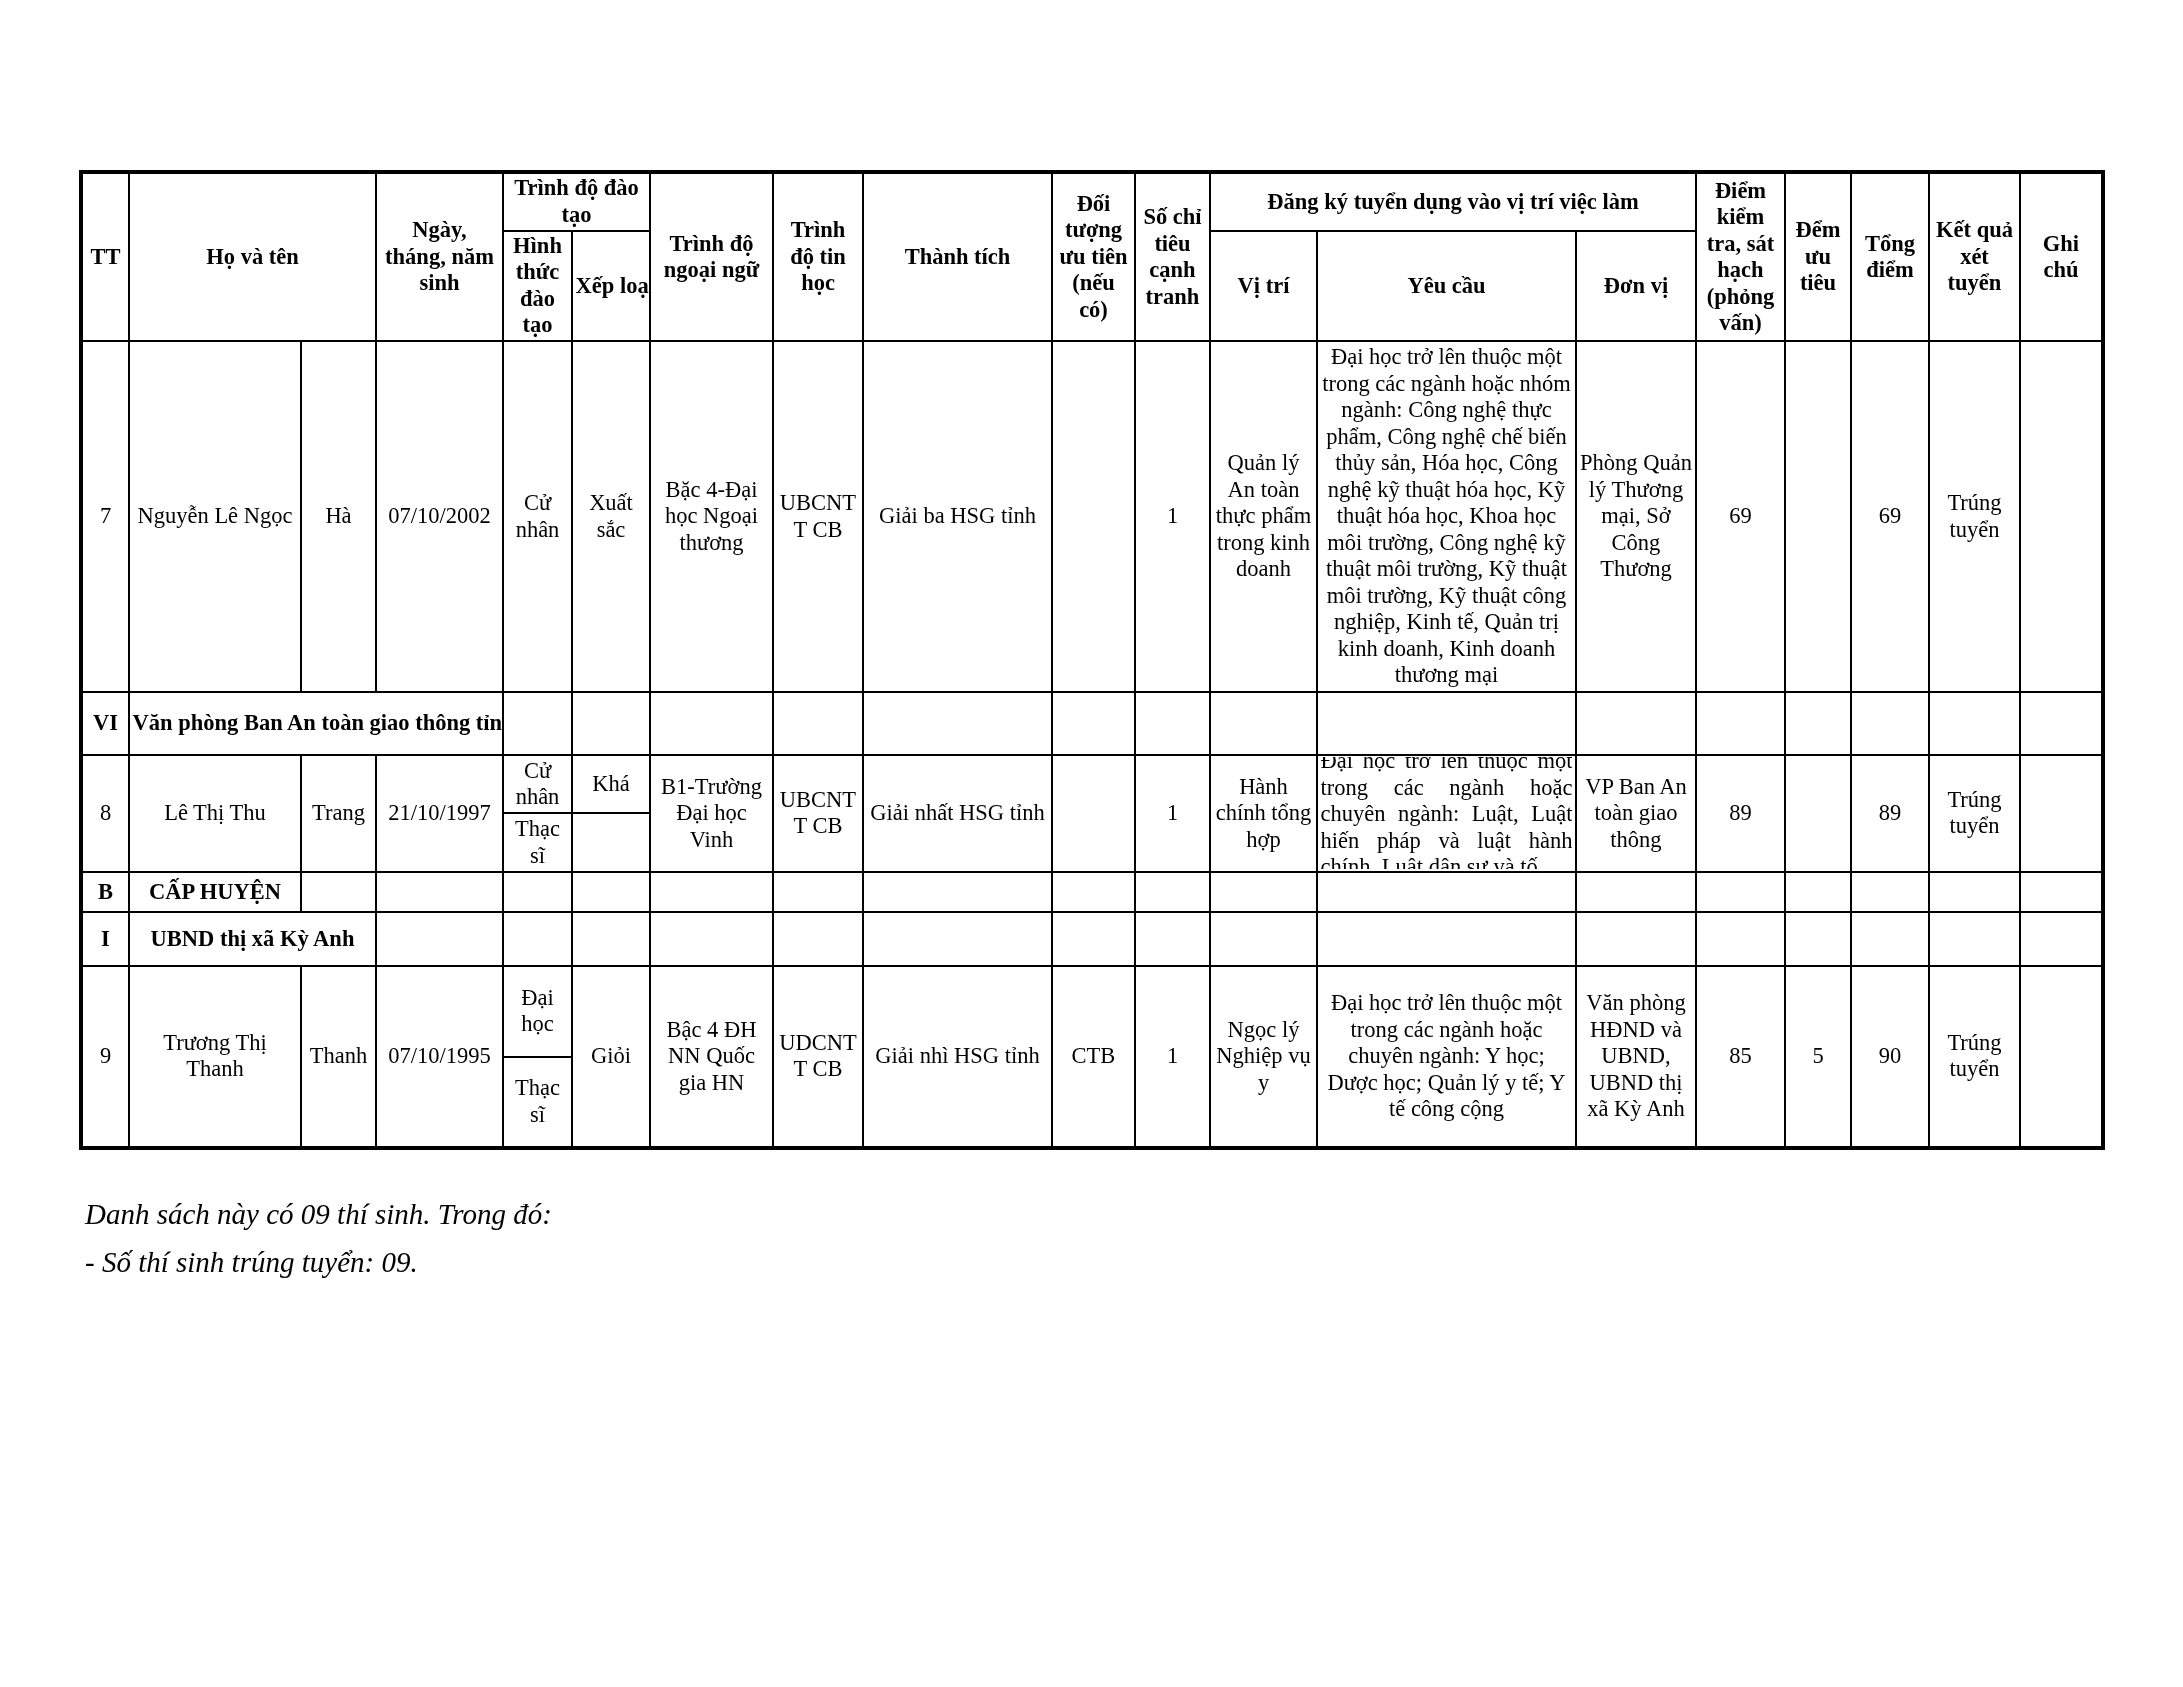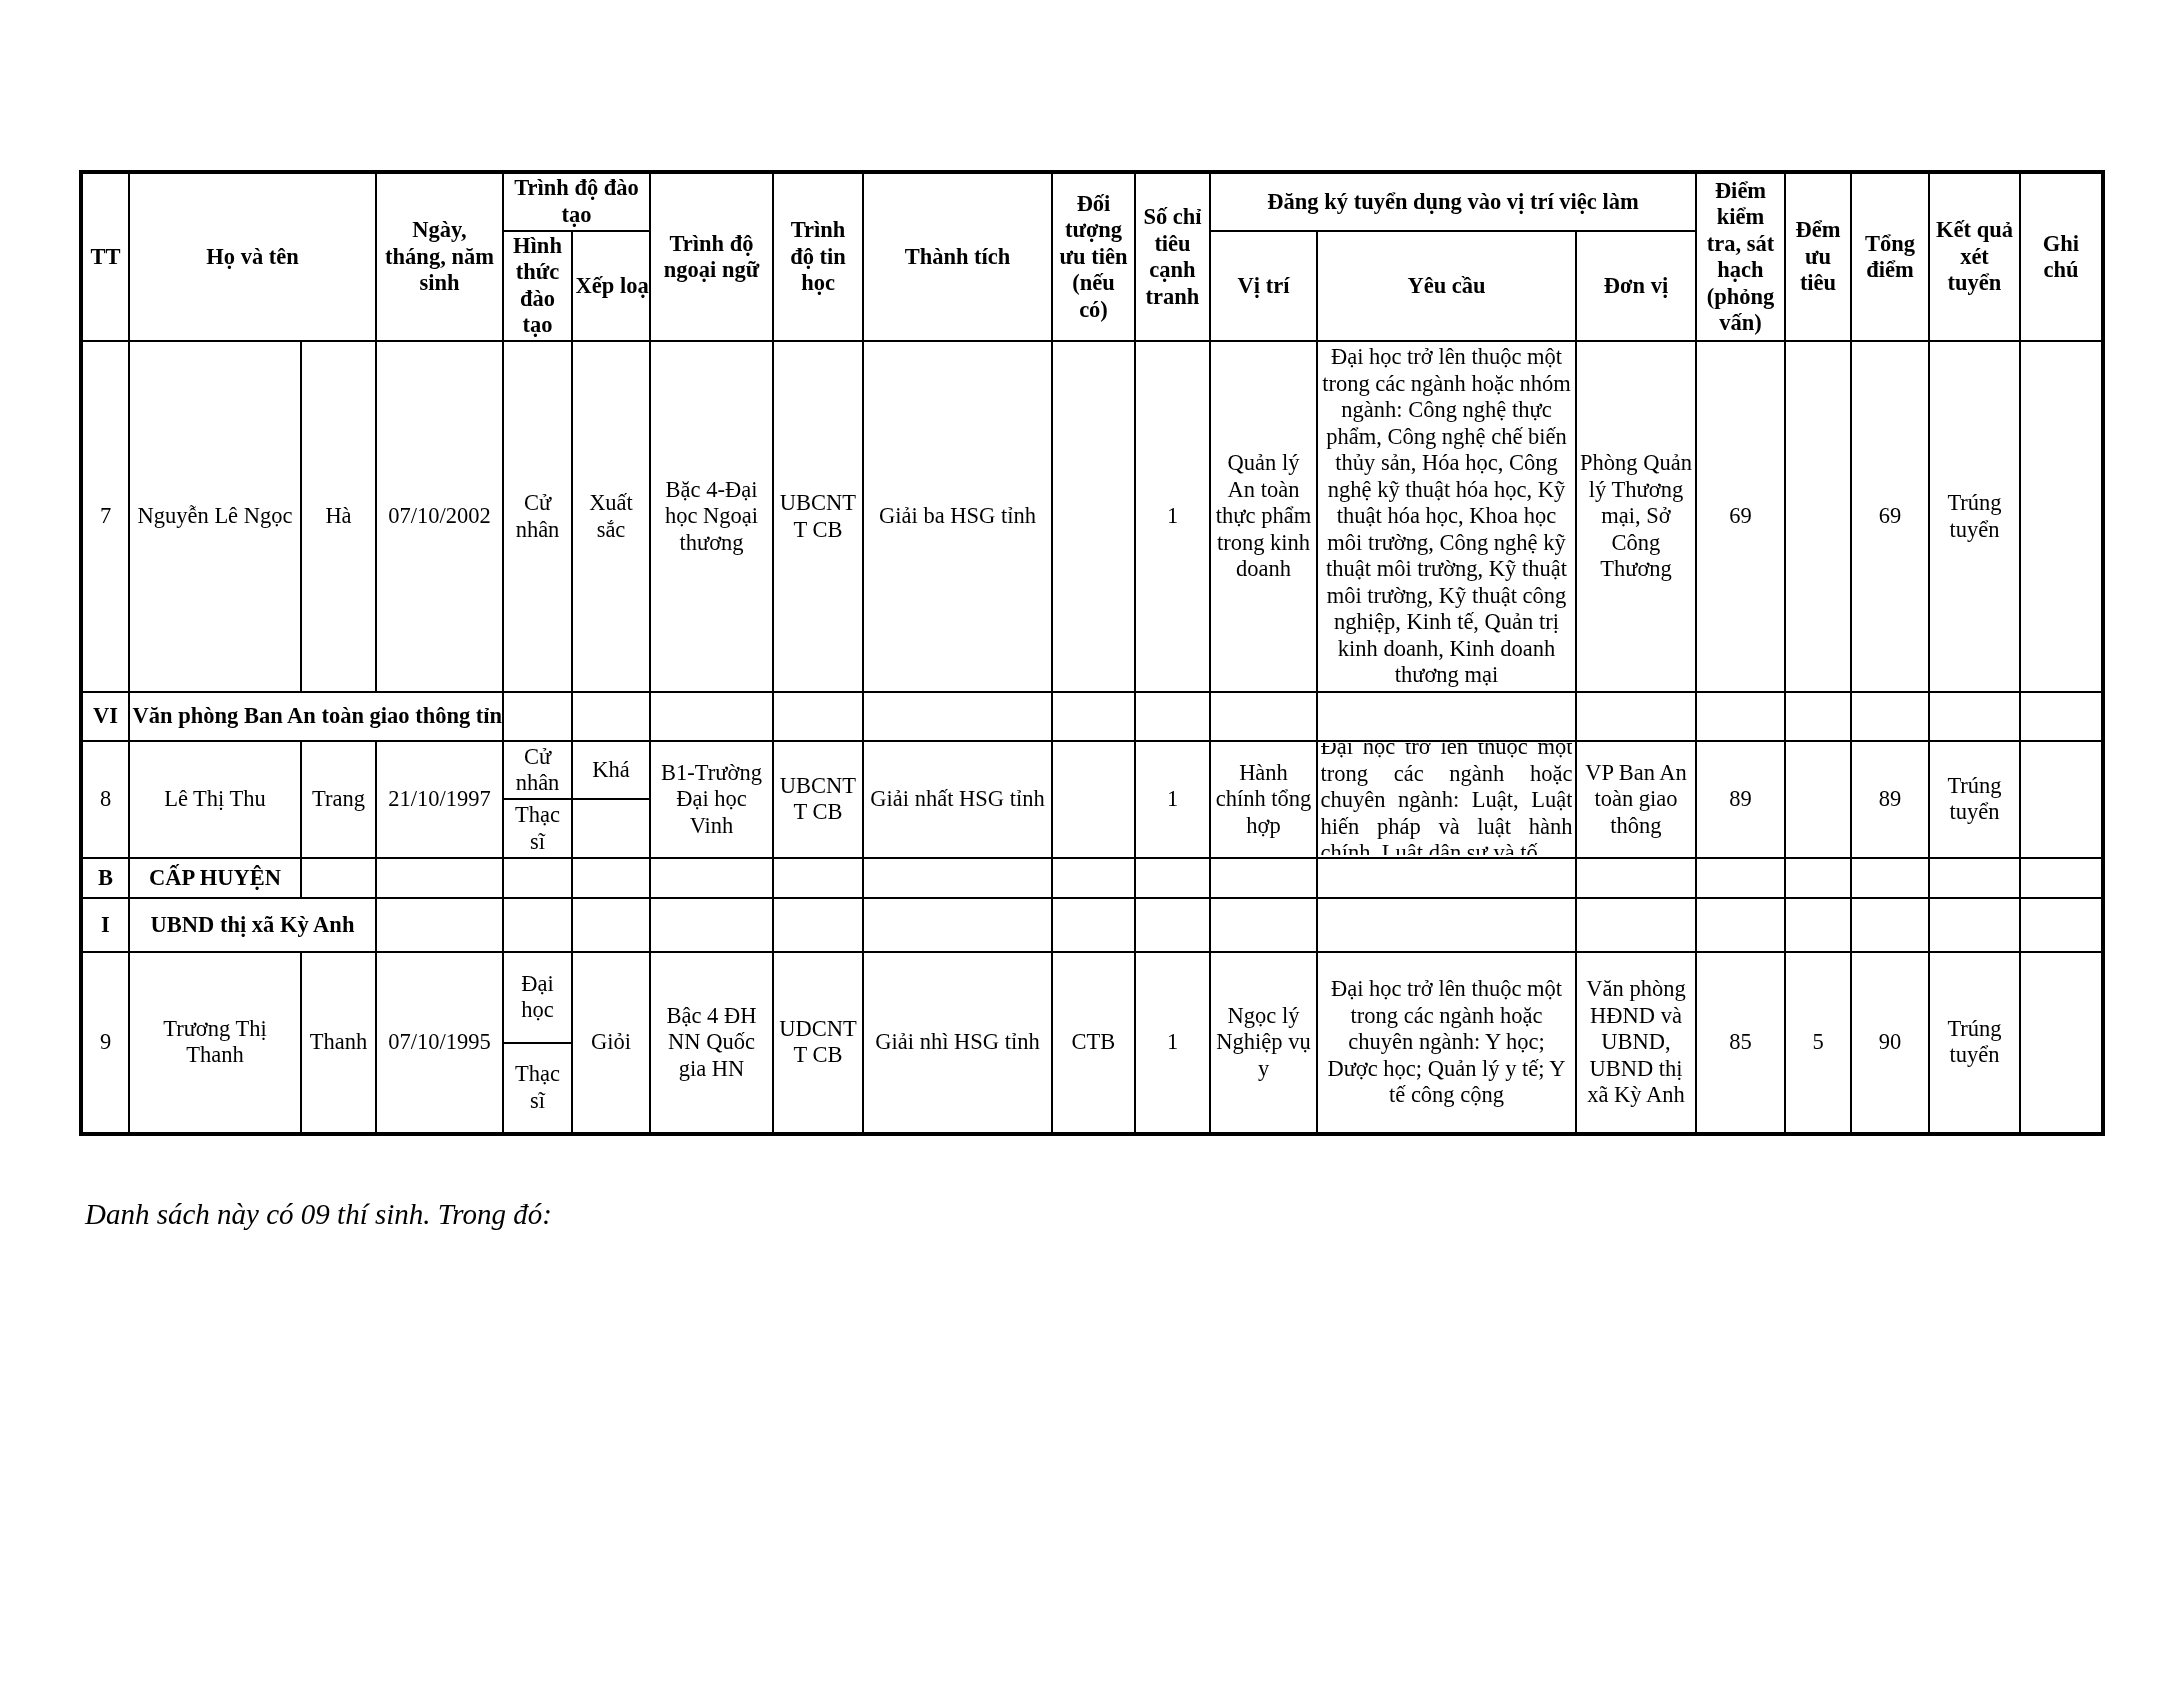--- a/index.html
+++ b/index.html
@@ -91,21 +91,21 @@
       <td class="bb vt">Quản lý An toàn thực phẩm trong kinh doanh</td>
       <td class="bb jy">Đại học trở lên thuộc một trong các ngành hoặc nhóm ngành: Công nghệ thực phẩm, Công nghệ chế biến thủy sản, Hóa học, Công nghệ kỹ thuật hóa học, Kỹ thuật hóa học, Khoa học môi trường, Công nghệ kỹ thuật môi trường, Kỹ thuật môi trường, Kỹ thuật công nghiệp, Kinh tế, Quản trị kinh doanh, Kinh doanh thương mại</td>
       <td class="bb">Phòng Quản lý Thương mại, Sở Công Thương</td>
       <td class="bb">69</td>
       <td class="bb"></td>
       <td class="bb">69</td>
       <td class="bb">Trúng tuyển</td>
       <td class="bb"></td>
     </tr>
 
-    <tr style="height:49px;">
+    <tr style="height:63px;">
       <td class="hd bb">VI</td>
       <td colspan="3" class="sec bb">Văn phòng Ban An toàn giao thông tỉnh</td>
       <td class="bb"></td>
       <td class="bb"></td>
       <td class="bb"></td>
       <td class="bb"></td>
       <td class="bb"></td>
       <td class="bb"></td>
       <td class="bb"></td>
       <td class="bb"></td>
@@ -213,16 +213,17 @@
       <td rowspan="2" class="bb"></td>
     </tr>
     <tr style="height:91px;">
       <td class="bb">Thạc sĩ</td>
     </tr>
   </tbody>
     </table>
 
   <div class="footer">
     <p>Danh sách này có 09 thí sinh. Trong đó:</p>
+    <p>- Số thí sinh trúng tuyển: 09.</p>
   </div>
 
 </div>
 
 
 </body></html>

